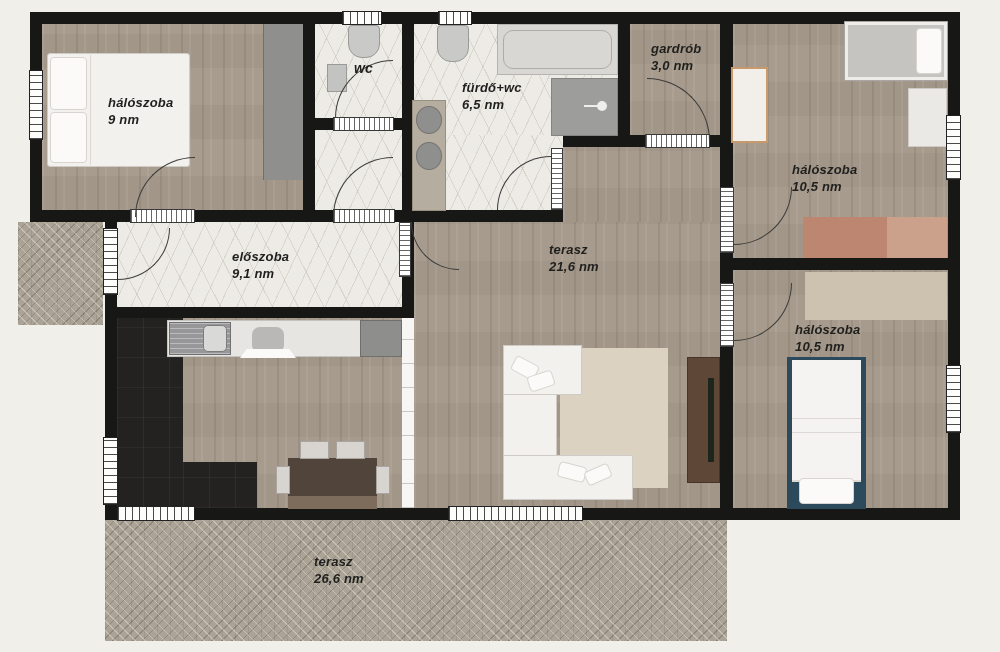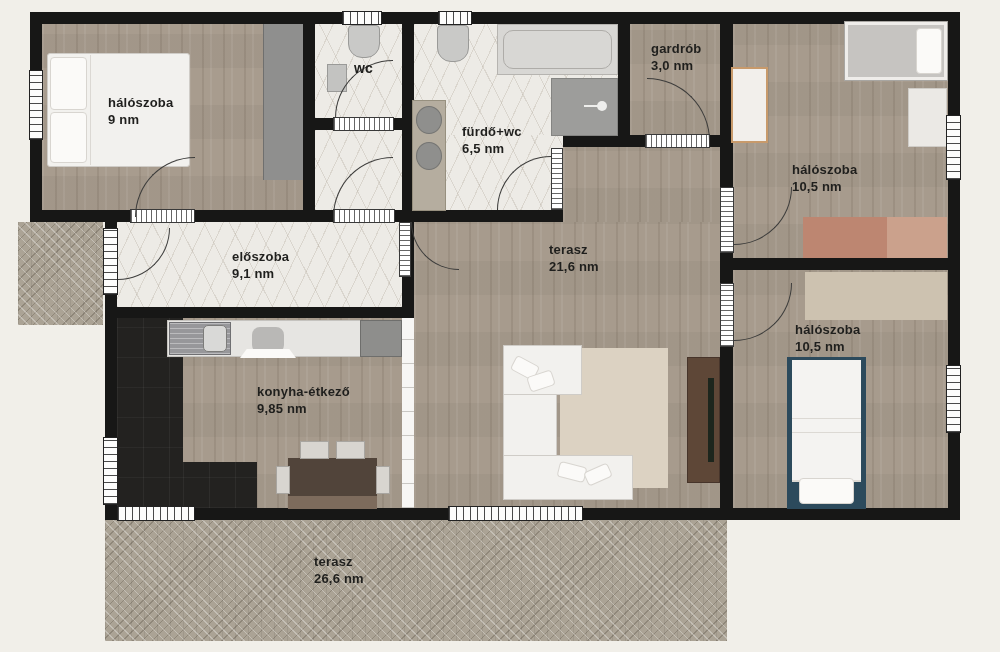--- a/index.html
+++ b/index.html
@@ -34,21 +34,21 @@
   .arc-tl{border-top-width:1.4px;border-left-width:1.4px;border-top-left-radius:100% 100%;}
   .arc-tr{border-top-width:1.4px;border-right-width:1.4px;border-top-right-radius:100% 100%;}
   .arc-br{border-bottom-width:1.4px;border-right-width:1.4px;border-bottom-right-radius:100% 100%;}
   .arc-bl{border-bottom-width:1.4px;border-left-width:1.4px;border-bottom-left-radius:100% 100%;}
   
   .furn{box-sizing:border-box;}
   .whitefurn{background:#f2f1ee;border:1px solid #cfccc7;}
   .pillow{background:#fbfaf8;border:1px solid #d8d5d0;border-radius:4px;}
   .fixture{background:#c9c9c7;border:1px solid #9a9a98;}
   .lbl{position:absolute;font-weight:bold;font-size:13px;line-height:1.28;color:#1f1f1d;letter-spacing:.2px;}
-  .lbl span{display:block;}
+  .lbl span{display:block;font-style:italic;}
   
   .brand{position:absolute;display:flex;align-items:center;opacity:.88;}
   .brand-text{font-size:26px;font-weight:600;color:#6e6a63;letter-spacing:1px;margin-left:7px;opacity:.85;}
 </style>
 </head>
 <body>
 
 <div id="plan">
 
   <div class="abs herring" style="left:105px;top:520px;width:622px;height:121px;"></div>
@@ -171,21 +171,21 @@
   <div class="abs hatch-v" style="left:399px;top:222px;width:12px;height:55px;"></div>
   <div class="abs arc arc-bl" style="left:411px;top:222px;width:48px;height:48px;"></div>
 
   <div class="lbl" style="left:108px;top:95px;">
     <span>hálószoba</span>
     <span>9 nm</span>
   </div>
   <div class="lbl" style="left:354px;top:60px;font-size:14px;">
     <span>wc</span>
   </div>
-  <div class="lbl" style="left:462px;top:80px;margin-top:44px;">
+  <div class="lbl" style="left:462px;top:80px;">
     <span>fürdő+wc</span>
     <span>6,5 nm</span>
   </div>
   <div class="lbl" style="left:651px;top:41px;">
     <span>gardrób</span>
     <span>3,0 nm</span>
   </div>
   <div class="lbl" style="left:792px;top:162px;">
     <span>hálószoba</span>
     <span>10,5 nm</span>
@@ -195,23 +195,19 @@
     <span>9,1 nm</span>
   </div>
   <div class="lbl" style="left:549px;top:242px;">
     <span>terasz</span>
     <span>21,6 nm</span>
   </div>
   <div class="lbl" style="left:795px;top:322px;">
     <span>hálószoba</span>
     <span>10,5 nm</span>
   </div>
-  <div class="lbl" style="left:257px;top:384px;">
-    <span>konyha-étkező</span>
-    <span>9,85 nm</span>
-  </div>
   <div class="lbl" style="left:314px;top:554px;">
     <span>terasz</span>
     <span>26,6 nm</span>
   </div>
 
 
 </div>
 
 </body></html>

